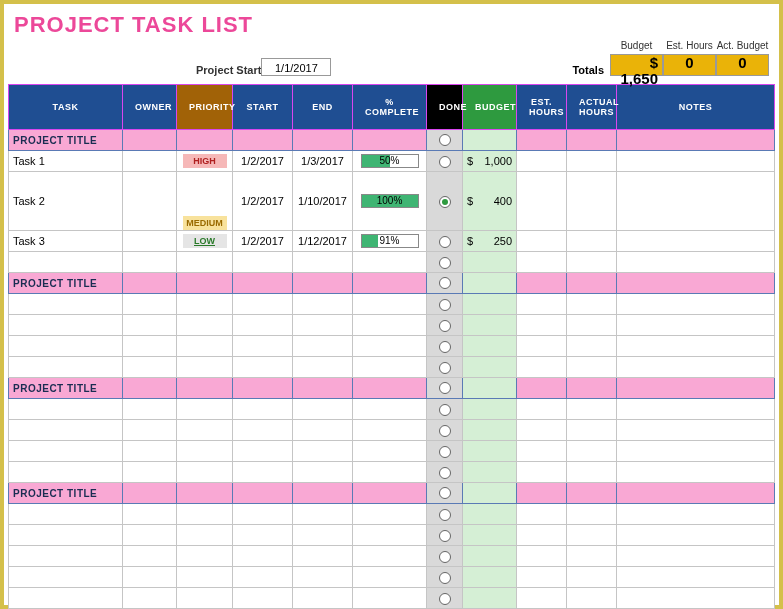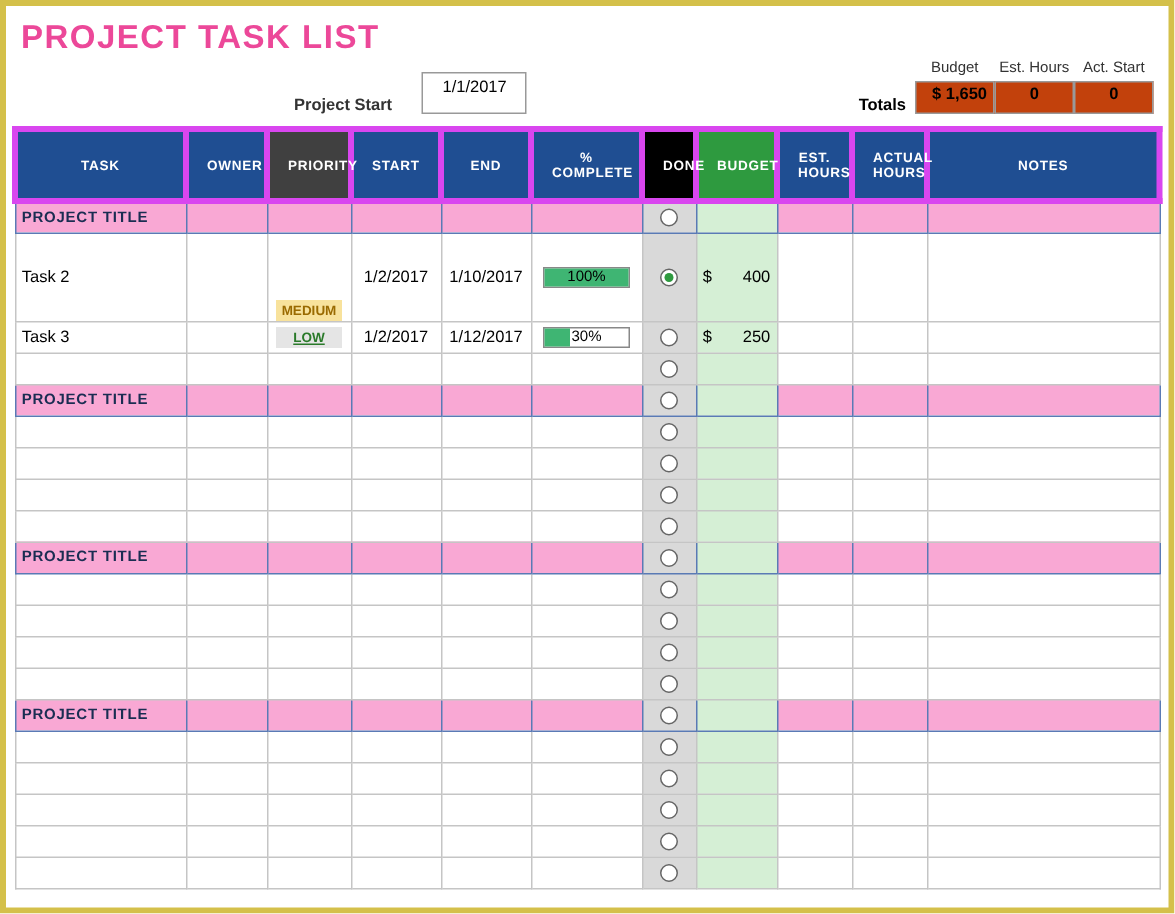--- a/index.html
+++ b/index.html
@@ -30,69 +30,69 @@
     padding: 2px 10px 8px 10px;
     font-size: 11px;
   }
   .ps-label {
     margin-left: 170px;
     font-weight: bold;
     color: #333;
     padding-left: 12px;
   }
   .ps-input {
-    margin-left: 20px;
+    margin-left: 0;
     border: 1px solid #999;
     width: 70px;
-    height: 28px;
+    height: 18px;
     font-size: 11px;
     text-align: center;
     line-height: 18px;
   }
   .spacer { flex: 1; }
   .totals-label {
     font-weight: bold;
     margin-right: 6px;
   }
   .tot-col {
     width: 53px;
     text-align: center;
   }
   .tot-head {
     font-size: 10px;
     color: #333;
     height: 14px;
   }
   .tot-val {
-    background: #c2410c;
+    background: #eab308;
     border: 1px solid #999;
     height: 22px;
-    font-size: 11px;
+    font-size: 15px;
     font-weight: bold;
     line-height: 16px;
   }
   .tot-val.budget { text-align: right; padding-right: 4px; }
   table.grid {
     border-collapse: collapse;
     width: calc(100% - 8px);
     margin: 0 4px;
     table-layout: fixed;
   }
   table.grid th {
     background: #1f4e92;
     color: #fff;
     font-size: 9px;
     font-weight: bold;
     height: 28px;
-    border: 4px solid #d946ef;
+    border: 1px solid #d946ef;
     text-align: center;
     padding: 12px;
     letter-spacing: 0.5px;
   }
-  table.grid th.priority { background: #404040; }
+  table.grid th.priority { background: #a16207; }
   table.grid th.done { background: #000000; }
   table.grid th.budget { background: #2e9a3f; }
   table.grid td {
     border: 1px solid #c5c5c5;
     height: 21px;
     font-size: 11px;
     padding: 0 4px;
     background: #fff;
   }
   tr.section td {
@@ -195,21 +195,21 @@
     <span class="totals-label">Totals</span>
     <div class="tot-col">
       <div class="tot-head">Budget</div>
       <div class="tot-val budget">$   1,650</div>
     </div>
     <div class="tot-col">
       <div class="tot-head">Est. Hours</div>
       <div class="tot-val">0</div>
     </div>
     <div class="tot-col">
-      <div class="tot-head">Act. Start</div>
+      <div class="tot-head">Act. Budget</div>
       <div class="tot-val">0</div>
     </div>
   </div>
 
   <table class="grid">
     <colgroup>
       <col style="width:114px">
         <col style="width:54px">
         <col style="width:56px">
       <col style="width:60px">
@@ -244,20 +244,38 @@
           <td></td>
           <td></td>
           <td></td>
           <td class="done-cell"><span class="radio"></span></td>
           <td class="budget-cell"></td>
           <td></td>
           <td></td>
           <td></td>
         </tr>
         <tr>
+          <td class="task-name">Task 1</td>
+          <td></td>
+          <td class="center"><span class="pri pri-HIGH">HIGH</span></td>
+          <td class="center">1/2/2017</td>
+          <td class="center">1/3/2017</td>
+          <td>
+            <div class="pct-wrap">
+              <div class="pct-bar" style="width: 50%;"></div>
+              <div class="pct-text">50%</div>
+            </div>
+          </td>
+          <td class="done-cell"><span class="radio"></span></td>
+          <td class="budget-cell "><span class="budget-val">1,000</span></td>
+          <td></td>
+          <td></td>
+          <td></td>
+        </tr>
+        <tr>
           <td class="task-name">Task 2</td>
           <td></td>
           <td class="center"><span class="pri pri-MEDIUM">MEDIUM</span></td>
           <td class="center">1/2/2017</td>
           <td class="center">1/10/2017</td>
           <td>
             <div class="pct-wrap">
               <div class="pct-bar" style="width: 100%;"></div>
               <div class="pct-text">100%</div>
             </div>
@@ -270,21 +288,21 @@
         </tr>
         <tr>
           <td class="task-name">Task 3</td>
           <td></td>
           <td class="center"><span class="pri pri-LOW">LOW</span></td>
           <td class="center">1/2/2017</td>
           <td class="center">1/12/2017</td>
           <td>
             <div class="pct-wrap">
               <div class="pct-bar" style="width: 30%;"></div>
-              <div class="pct-text">30%</div>
+              <div class="pct-text">91%</div>
             </div>
           </td>
           <td class="done-cell"><span class="radio"></span></td>
           <td class="budget-cell "><span class="budget-val">250</span></td>
           <td></td>
           <td></td>
           <td></td>
         </tr>
         <tr>
           <td></td>

